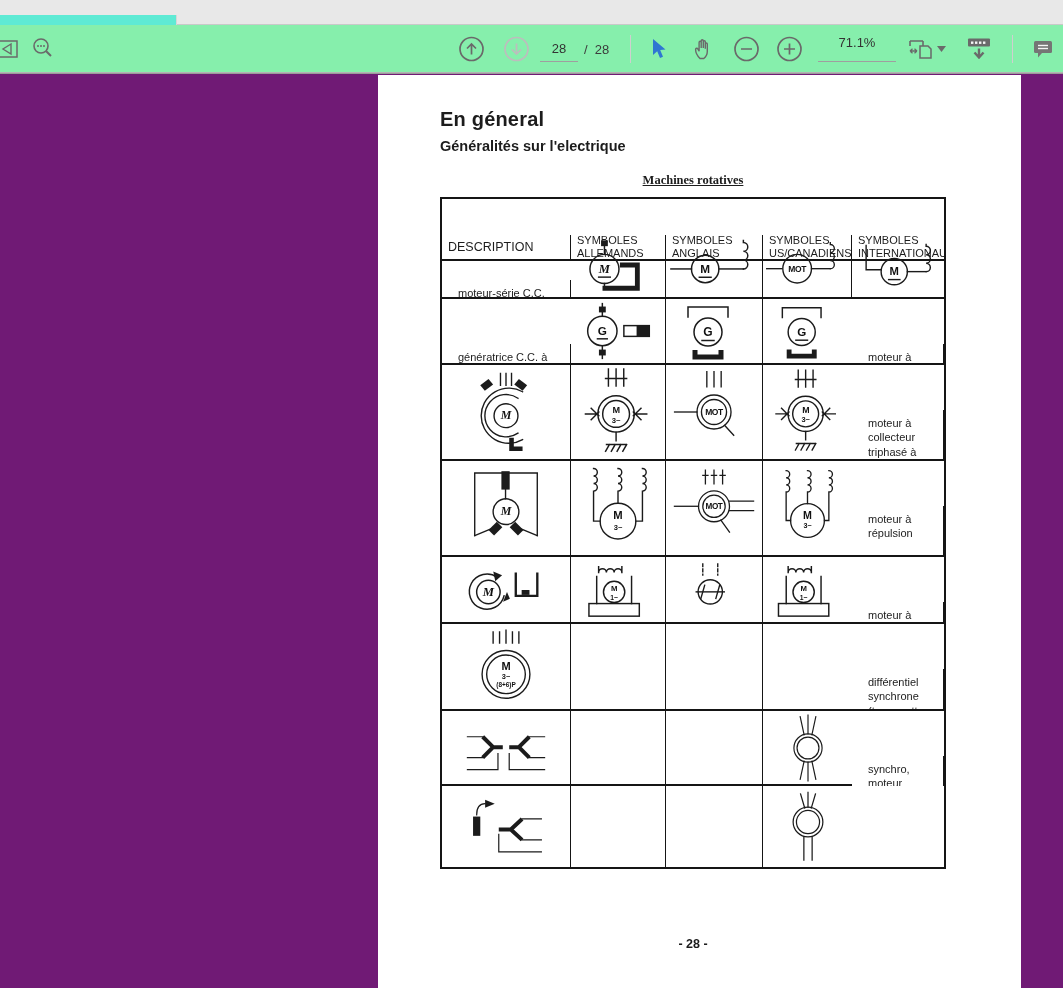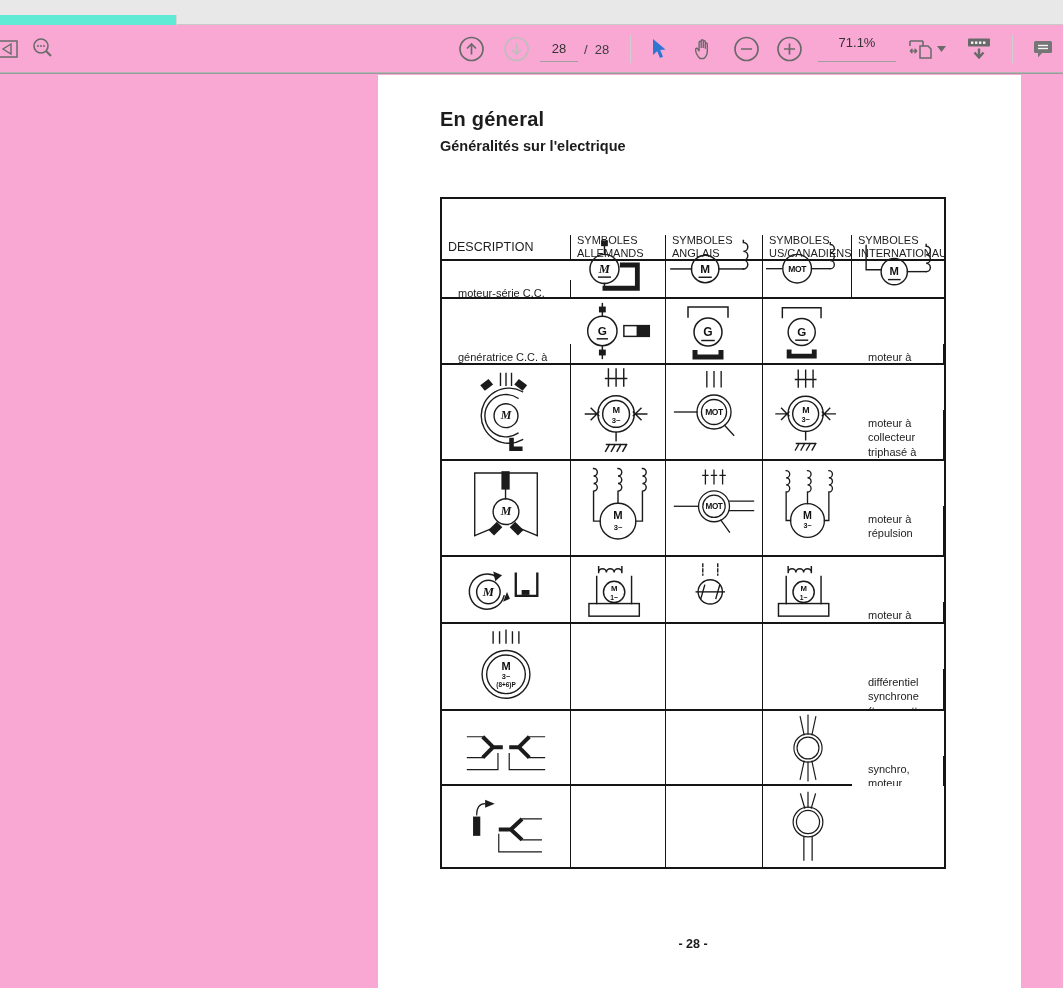--- a/index.html
+++ b/index.html
@@ -12,35 +12,35 @@
   .tab { position:absolute; left:0; top:0; width:177px; height:25px;
     background:#5eead4; border-right:1px solid #d6d6d6; display:flex;
     align-items:center; padding:8px 10px 0 21px;margin-top:15px; }
   .tab-title { font-size:12px; color:#4a4a4a; white-space:nowrap; overflow:hidden;
     flex:1; }
   .tab-close { font-size:12px; color:#6a6a6a; margin-left:6px; cursor:default;
     line-height:1; }
 
   
   .toolbar { position:absolute; left:0; top:25px; width:1063px; height:48px;
-    background:#f9a8d4; border-bottom:1px solid #b3b3b3; }
+    background:#86efac; border-bottom:1px solid #b3b3b3; }
   .tb { position:absolute; top:50%; transform:translateY(-50%);
     display:flex; align-items:center; justify-content:center; background:none;
     border:none; }
   .tb svg { display:block; }
   .sep { position:absolute; top:10px; width:1px; height:28px; background:#cfcfcf; }
   .page-box { left:540px; width:38px; height:26px; border-bottom:1px solid #9f9f9f;
     font-size:13px; color:#333; }
   .page-total { left:584px; font-size:13px; color:#3c3c3c; white-space:pre; }
   .zoom-box { left:818px; width:78px; height:26px; border-bottom:1px solid #9f9f9f;
     font-size:13px; color:#333; gap:12px;flex-direction:column; }
 
   
   .content { position:absolute; left:0; top:74px; width:1063px; height:914px;
-    background:#f9a8d4; }
+    background:#701a75; }
   .page { position:absolute; left:378px; top:1px; width:643px; height:913px;
     background:#ffffff; color:#1c1c1c; }
   .doc-title   { position:absolute; left:62px; top:33px; font-size:20px;
     font-weight:bold; letter-spacing:.2px; }
   .doc-subtitle{ position:absolute; left:62px; top:63px; font-size:14.5px;
     font-weight:bold; }
   .section-heading { position:absolute; left:62px; top:98px; width:506px;
     text-align:center; font-family:"Liberation Serif",serif; font-weight:bold;
     font-size:12.5px; text-decoration:underline; }
 
@@ -190,20 +190,21 @@
       <path d="M7,15 L11,15 L7,19.5 Z" fill="#757575"></path>
     </svg>
   </button>
 </div>
 
 <div class="content">
   <div class="page">
 
     <div class="doc-title">En géneral</div>
     <div class="doc-subtitle">Généralités sur l'electrique</div>
+    <div class="section-heading">Machines rotatives</div>
 
     <div class="symtable">
 
       <div class="cell hcell first">DESCRIPTION</div>
       <div class="cell hcell">SYMBOLES ALLEMANDS</div>
       <div class="cell hcell">SYMBOLES ANGLAIS</div>
       <div class="cell hcell">SYMBOLES US/CANADIENS</div>
       <div class="cell hcell last">SYMBOLES INTERNATIONAUX</div>
 
       <div class="cell desc">moteur-série C.C.</div>

